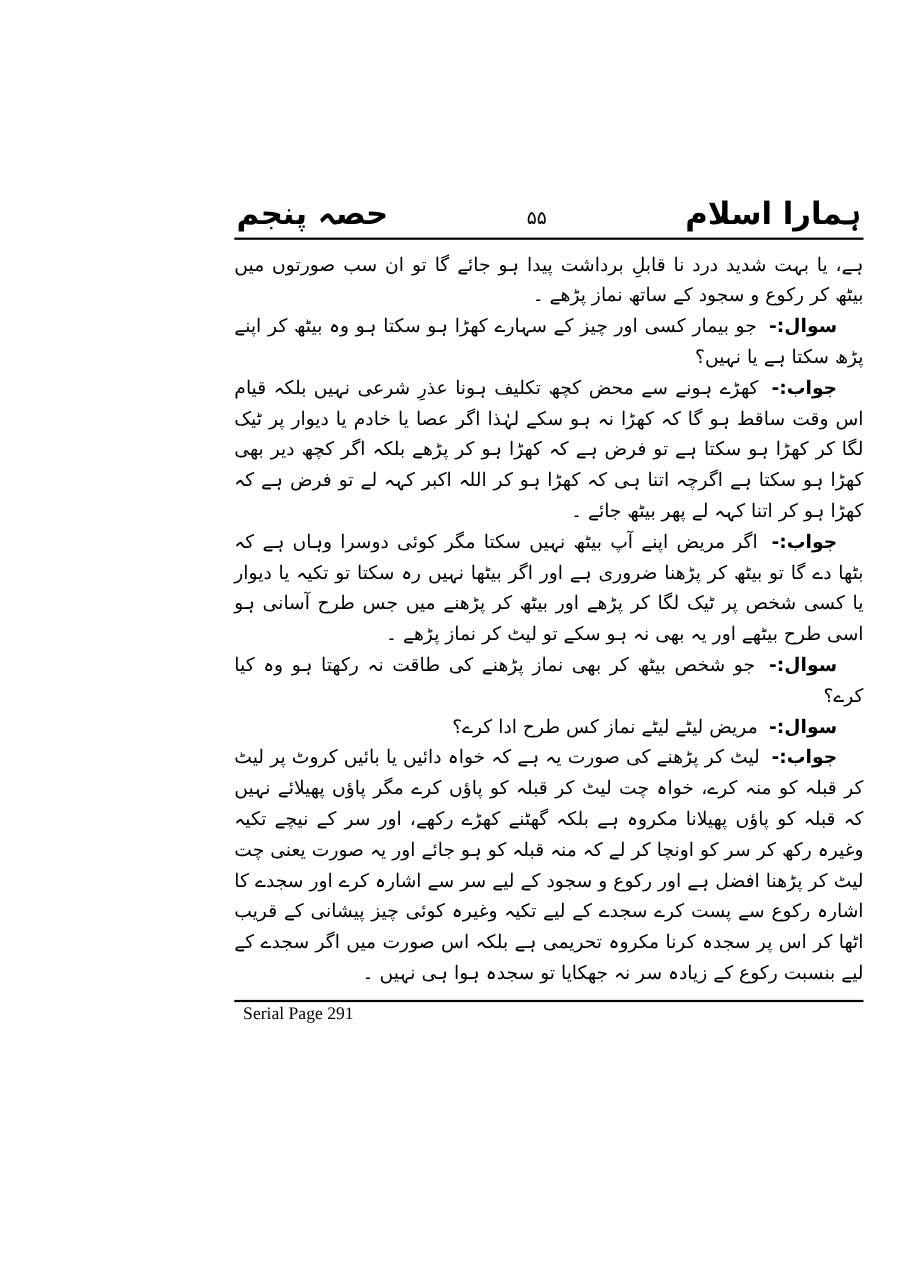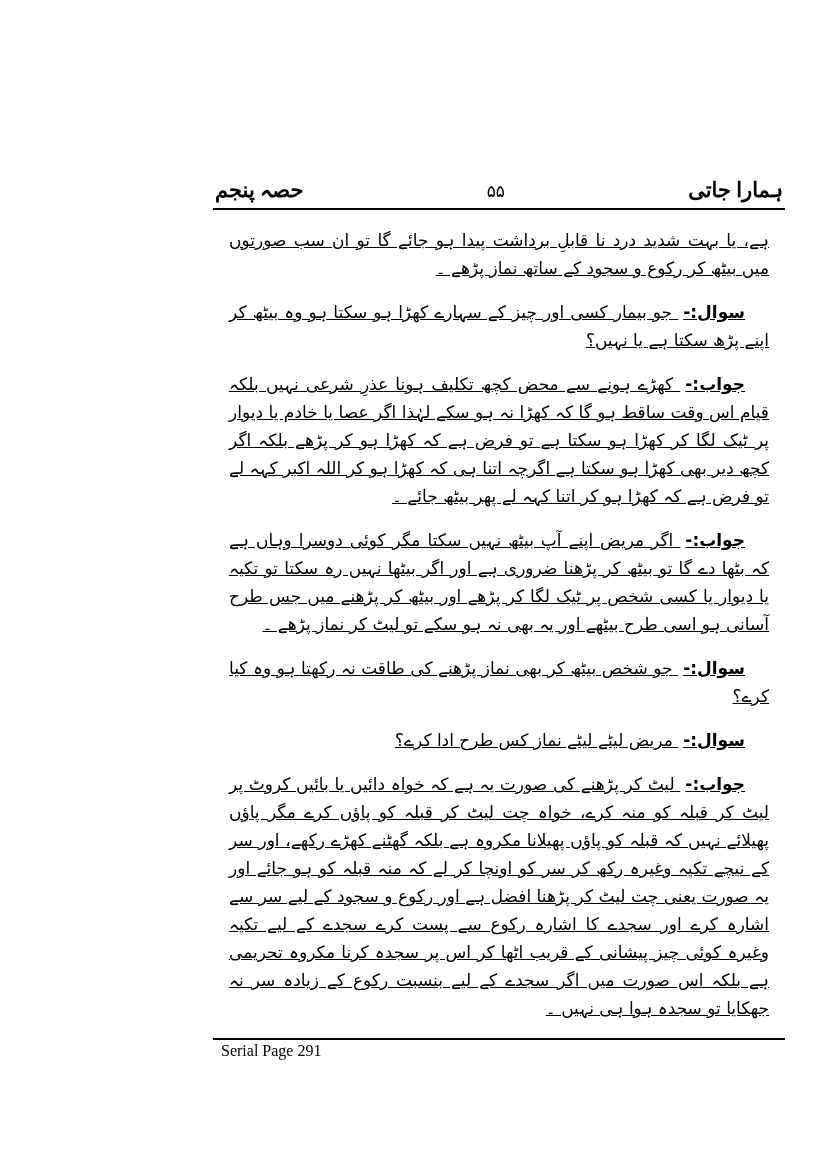--- a/index.html
+++ b/index.html
@@ -21,39 +21,38 @@
     width: 572px;
   }
   .header {
     direction: rtl;
     display: flex;
     justify-content: space-between;
     align-items: baseline;
     padding: 0 2px 5px 2px;
   }
   .header .title {
-    font-size: 21px;
+    font-size: 28px;
     font-weight: bold;
-    font-family: Liberation Serif, serif;
   }
   .header .pagenum {
     font-size: 17px;
     font-weight: normal;
   }
   .rule {
     border-top: 2px solid #000;
     margin-bottom: 9px;
   }
   .body-text {
     direction: rtl;
     text-align: justify;
     font-size: 17px;
     line-height: 28px;
   }
-  .para { margin: 16px; text-decoration: underline; }
+  .para { margin: 0; }
   .para.indent { text-indent: 24px; }
   .label {
     font-weight: bold;
     padding-left: 5px; 
   }
   .footer-rule {
     border-top: 2px solid #000;
     margin-top: 10px;
   }
   .footer {
@@ -65,21 +64,21 @@
   }
   .footer .num { margin-left: 0; }
 </style>
 </head>
 <body>
 
 <div class="page">
   <div class="content">
 
     <div class="header">
-      <span class="title">ہمارا جاتی</span>
+      <span class="title">ہمارا اسلام</span>
       <span class="pagenum">۵۵</span>
       <span class="title">حصہ پنجم</span>
     </div>
 
     <div class="rule"></div>
 
     <div class="body-text">
 
       <p class="para">
         <span>ہے، یا بہت شدید درد نا قابلِ برداشت پیدا ہو جائے گا تو ان سب صورتوں میں بیٹھ کر رکوع و سجود کے ساتھ نماز پڑھے ۔</span>

